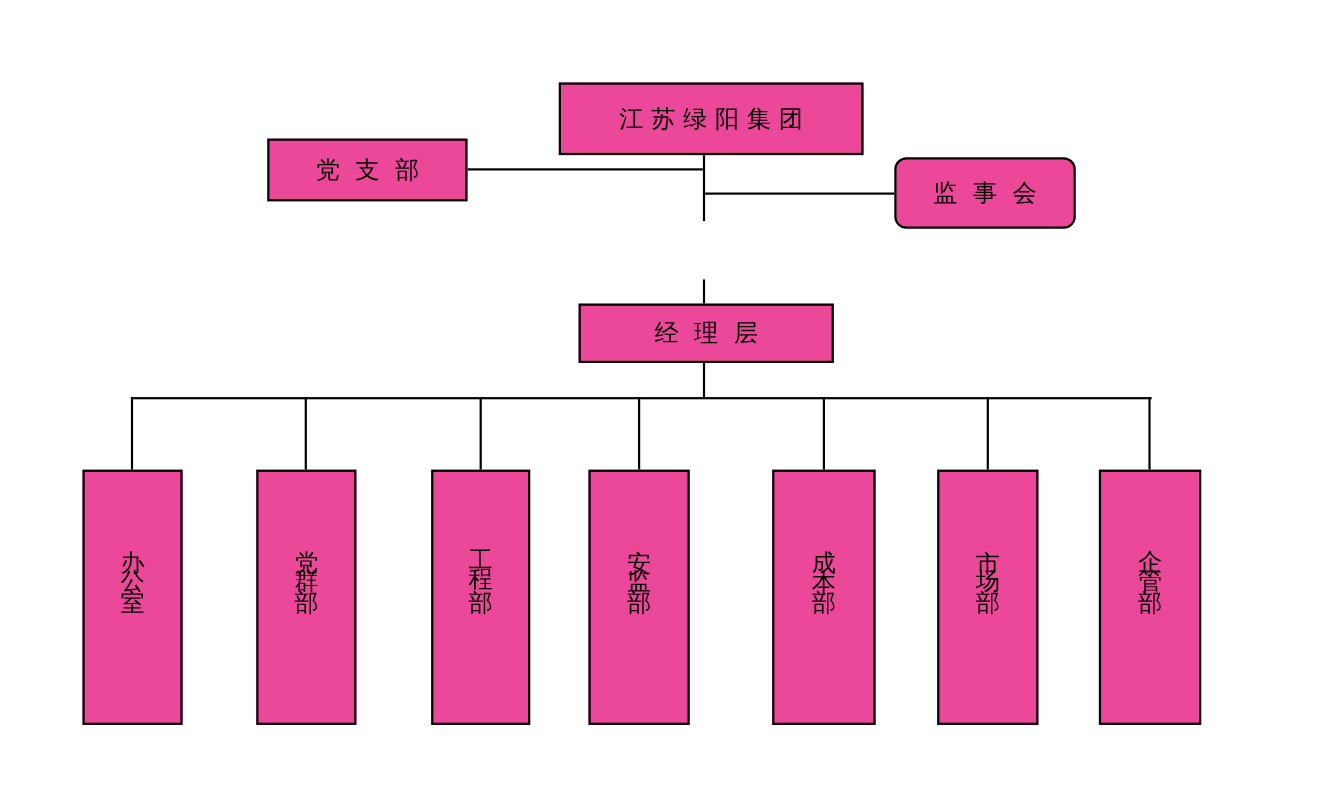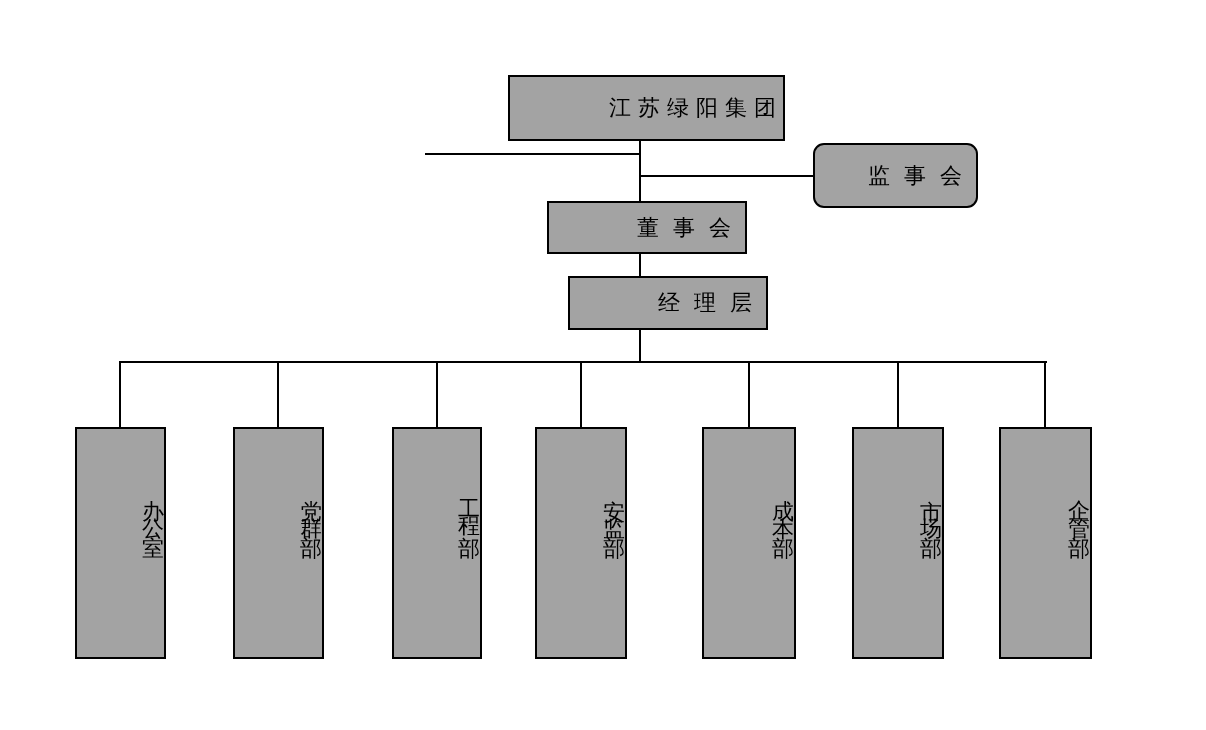--- a/index.html
+++ b/index.html
@@ -13,24 +13,24 @@
     height: 730px;
     background: #ffffff;
     overflow: hidden;
     font-family: "Liberation Serif", "DejaVu Serif", serif;
     color: #000000;
   }
   .node {
     position: absolute;
     box-sizing: border-box;
     border: 2px solid #000000;
-    background: #a3a3a3;
+    background: #ec4899;
     display: flex;
     align-items: center;
-    justify-content: flex-end;
+    justify-content: center;
     font-size: 22px;
     line-height: 1;
     white-space: nowrap;
   }
   
   .hlabel {
     letter-spacing: 14px;
     padding-left: 14px;
   }
   .hlabel-title {
@@ -69,30 +69,30 @@
   <div class="line" style="left:436px; top:361px; width:2px; height:66px;"></div>
   <div class="line" style="left:580px; top:361px; width:2px; height:66px;"></div>
   <div class="line" style="left:748px; top:361px; width:2px; height:66px;"></div>
   <div class="line" style="left:897px; top:361px; width:2px; height:66px;"></div>
   <div class="line" style="left:1044px; top:361px; width:2px; height:66px;"></div>
 
   <div class="node" style="left:508px; top:75px; width:277px; height:66px;">
     <span class="hlabel-title">江苏绿阳集团</span>
   </div>
 
+  <div class="node" style="left:243px; top:126px; width:182px; height:57px;">
+    <span class="hlabel">党支部</span>
+  </div>
 
   <div class="node" style="left:813px; top:143px; width:165px; height:65px;border-radius:11px;">
     <span class="hlabel">监事会</span>
   </div>
 
-  <div class="node" style="left:547px; top:201px; width:200px; height:53px;">
-    <span class="hlabel">董事会</span>
-  </div>
 
-  <div class="node" style="left:568px; top:276px; width:200px; height:54px;">
+  <div class="node" style="left:526px; top:276px; width:232px; height:54px;">
     <span class="hlabel">经理层</span>
   </div>
 
   <div class="node dept" style="left:75px; top:427px; width:91px; height:232px;">
     <span class="vlabel">办公室</span>
   </div>
 
   <div class="node dept" style="left:233px; top:427px; width:91px; height:232px;">
     <span class="vlabel">党群部</span>
   </div>

